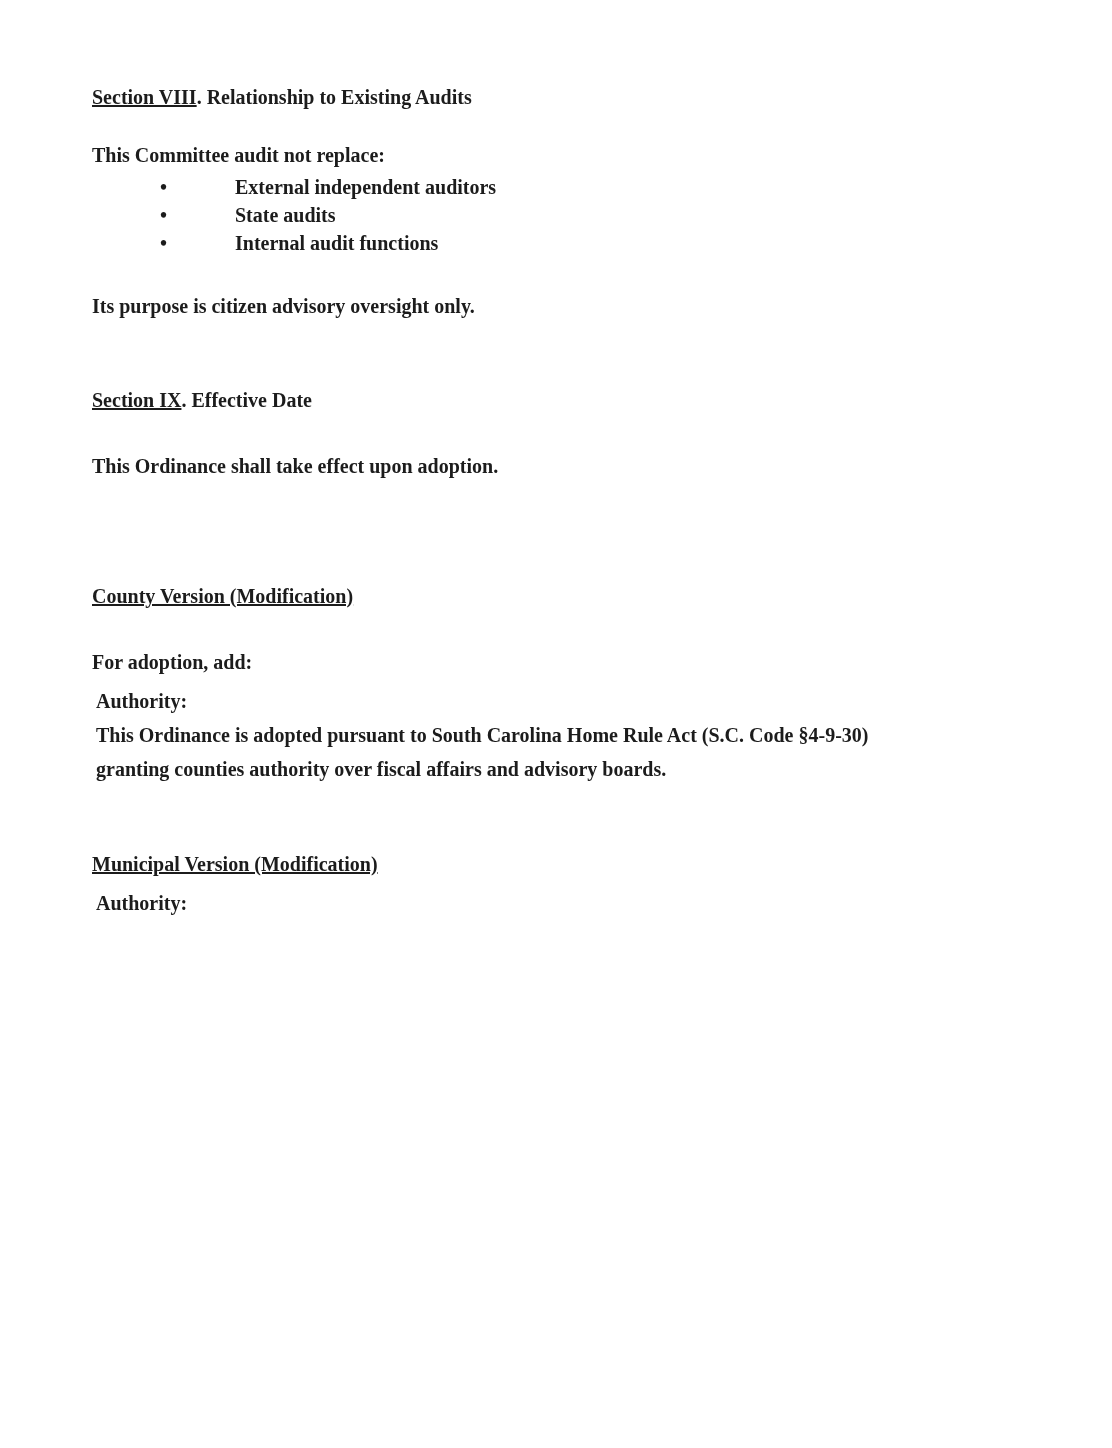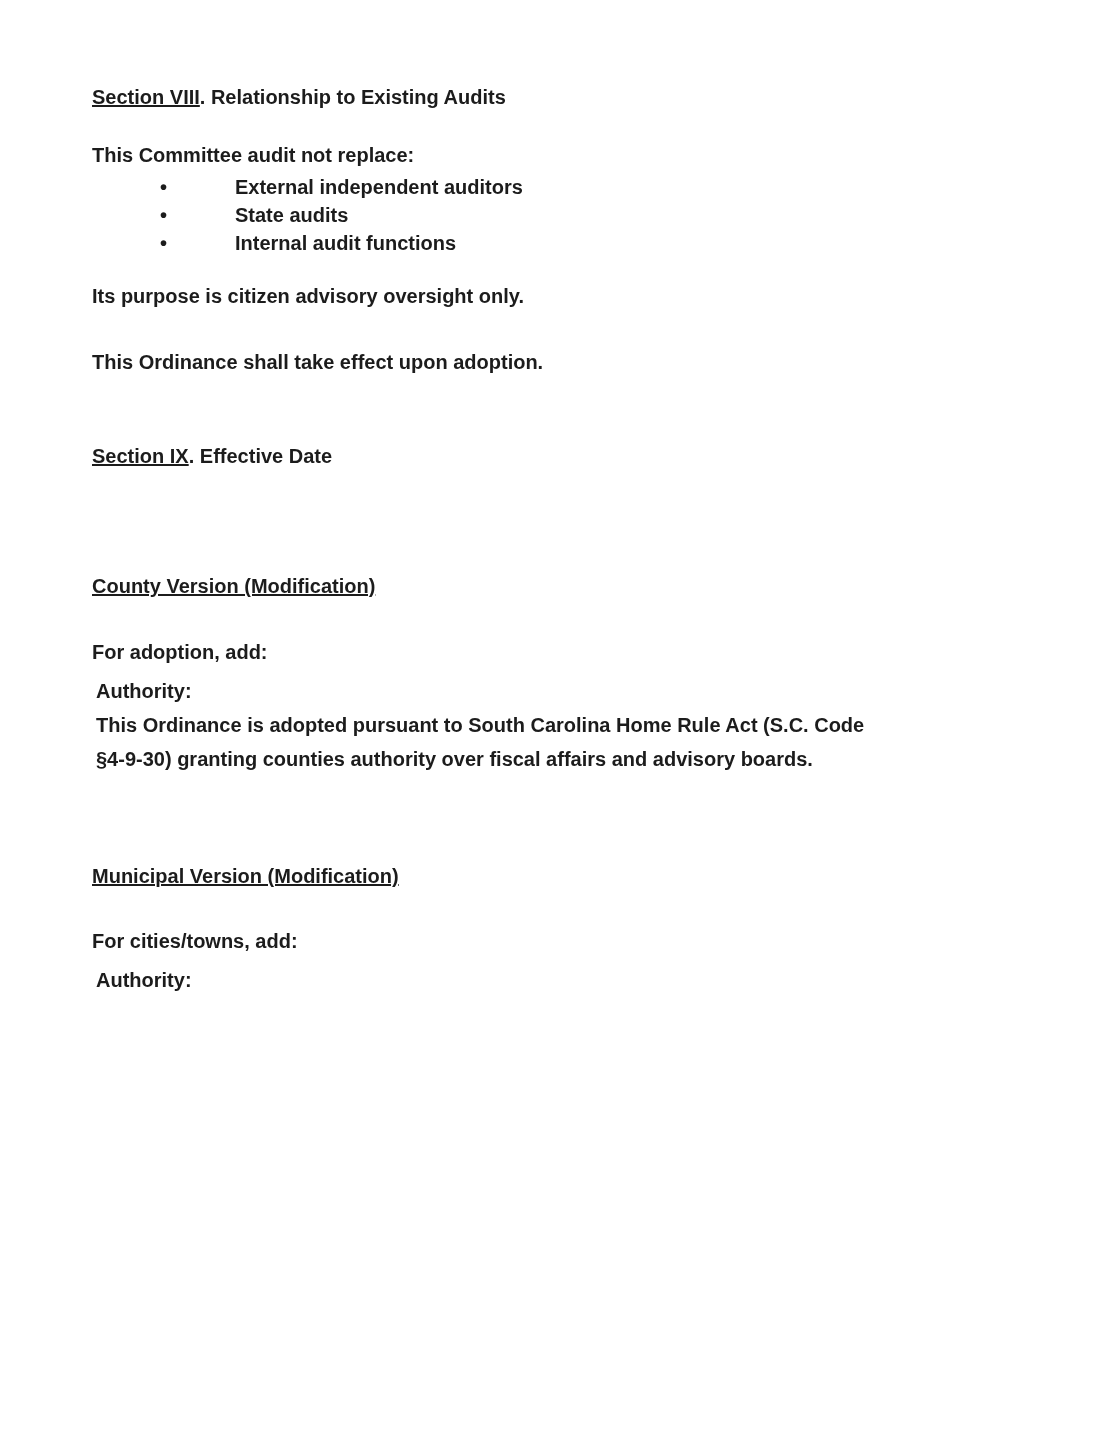--- a/index.html
+++ b/index.html
@@ -7,21 +7,21 @@
     padding: 0;
     background: #ffffff;
   }
   .page {
     position: relative;
     width: 984px;
     height: 1448px;
     background: #ffffff;
     box-sizing: border-box;
     padding: 80px 105px 8px 92px;
-    font-family: Liberation Sans, sans-serif;
+    font-family: Liberation Serif, serif;
     font-weight: bold;
     color: #1c1c1c;
     font-size: 20px;
   }
   .para {
     margin: 0;
     line-height: 35px;
   }
   .underline {
     text-decoration: underline;
@@ -34,25 +34,25 @@
   ul.bullet-list li {
     position: relative;
     padding-left: 143px;
     line-height: 28px;
   }
   ul.bullet-list li .bullet {
     position: absolute;
     left: 68px;
     top: 0;
   }
-  .gap-sm   { margin-top: 22px; }
+  .gap-sm   { margin-top: 32px; }
   .gap-med  { margin-top: 31px; }
   .gap-med2 { margin-top: 30px; }
   .gap-lg   { margin-top: 59px; }
-  .gap-lg2  { margin-top: 83px; }
+  .gap-lg2  { margin-top: 61px; }
   .gap-xl   { margin-top: 95px; }
   .intro-after-head { margin-top: 23px; }
   .authority-para {
     margin: 4px;
     line-height: 34px;
   }
 </style>
 </head>
 <body>
 
@@ -72,34 +72,33 @@
       <span>State audits</span>
     </li>
     <li>
       <span class="bullet">•</span>
       <span>Internal audit functions</span>
     </li>
   </ul>
 
   <p class="para gap-sm">Its purpose is citizen advisory oversight only.</p>
 
+  <p class="para gap-lg"><span class="underline">Section IX</span><span>. Effective Date</span></p>
+
   <p class="para gap-med">This Ordinance shall take effect upon adoption.</p>
-
-  <p class="para gap-lg"><span class="underline">Section IX</span><span>. Effective Date</span></p>
 
   <p class="para gap-xl"><span class="underline">County Version (Modification)</span></p>
 
   <p class="para gap-med">For adoption, add:</p>
 
   <p class="authority-para gap-med">
     <span>Authority:</span><br>
     <span>This Ordinance is adopted pursuant to South Carolina Home Rule Act (S.C. Code §4-9-30) granting counties authority over fiscal affairs and advisory boards.</span>
   </p>
 
   <p class="para gap-lg2"><span class="underline">Municipal Version (Modification)</span></p>
 
-  <p class="para gap-med2">For cities/towns, add:</p>
 
   <p class="authority-para gap-med">
     <span>Authority:</span><br>
   </p>
 
 </div>
 
 </body></html>

